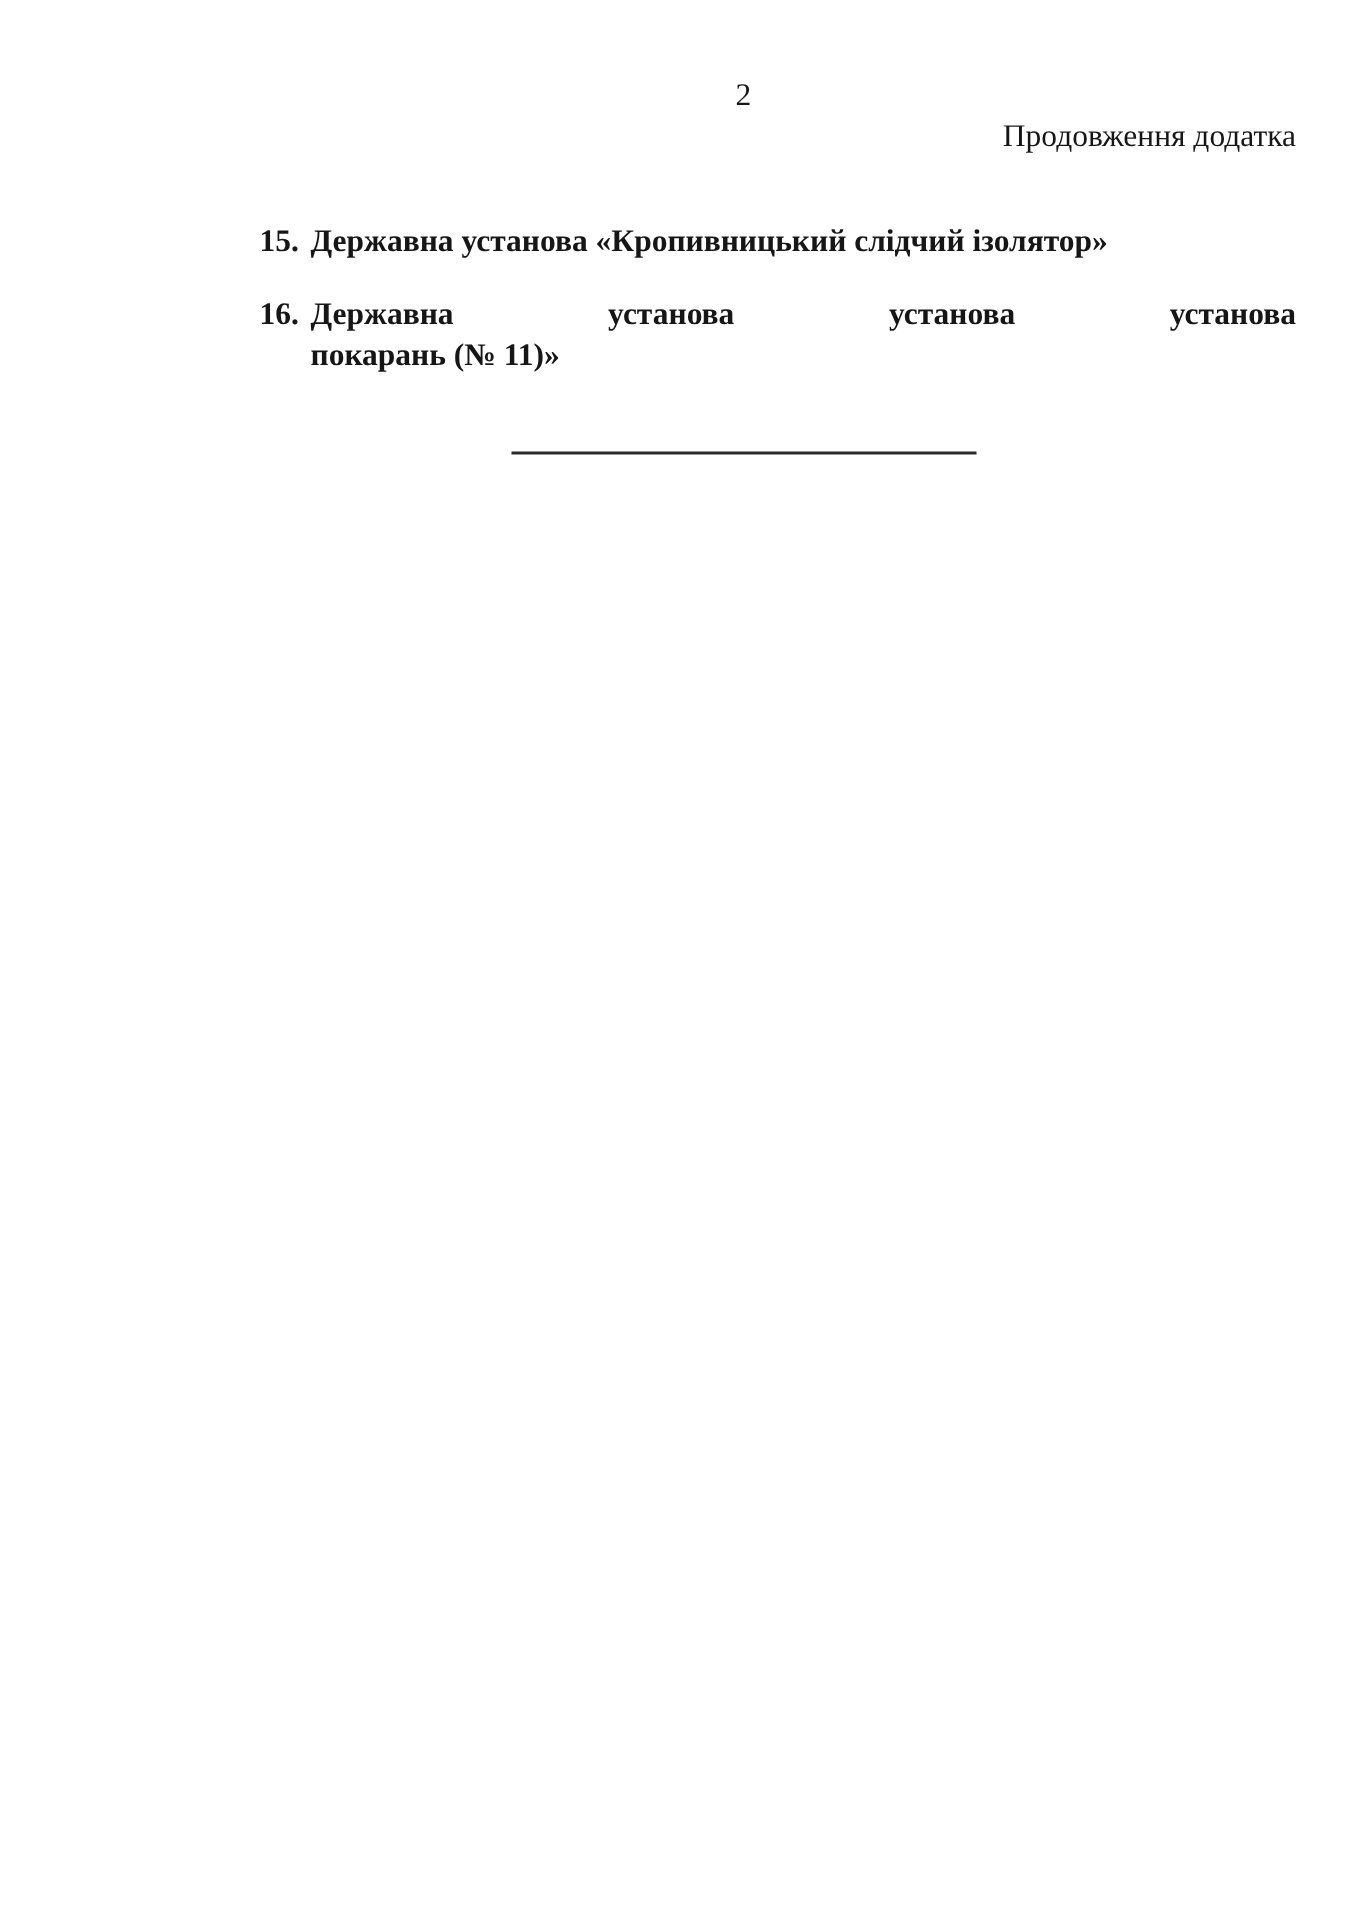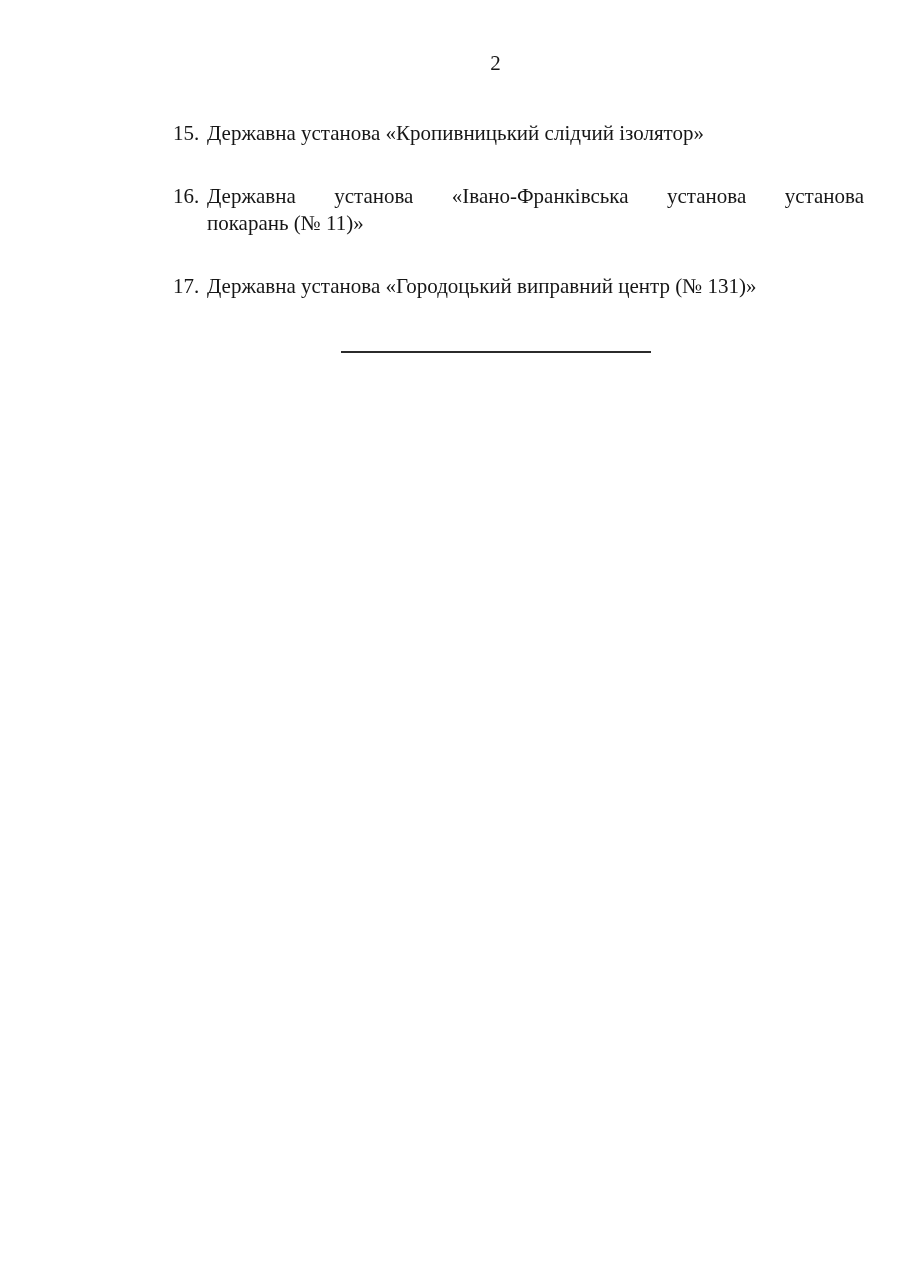--- a/index.html
+++ b/index.html
@@ -33,23 +33,24 @@
     text-align: right;
     line-height: 24px;
   }
   .facility-list {
     margin-top: 45px;
   }
   .item {
     display: flex;
     margin-left: 46px;
     line-height: 27px;
+    font-weight: bold;
   }
   .item + .item {
-    margin-top: 36px;
+    margin-top: 22px;
   }
   .item .num {
     width: 34px;
     flex-shrink: 0;
   }
   .item .body {
     flex: 1 1 auto;
     min-width: 0;
   }
   .justified-line {
@@ -69,46 +70,42 @@
   }
 </style>
 </head>
 <body>
 
 <div class="page">
   <div class="content">
 
     <div class="page-number">2</div>
 
+    <div class="continuation">Продовження додатка</div>
 
     <div class="facility-list">
 
       <div class="item">
         <span class="num">15.</span>
         <span class="body">Державна установа «Кропивницький слідчий ізолятор»</span>
       </div>
 
       <div class="item">
         <span class="num">16.</span>
         <span class="body">
           <span class="justified-line">
             <span>Державна</span>
             <span>установа</span>
-            <span>«Івано-Франківська</span>
             <span>установа</span>
             <span>установа</span>
           </span>
           <span>покарань (№ 11)»</span>
         </span>
       </div>
 
-      <div class="item">
-        <span class="num">17.</span>
-        <span class="body">Державна установа «Городоцький виправний центр (№ 131)»</span>
-      </div>
 
     </div>
 
     <div class="divider-wrap">
       <span class="divider"></span>
     </div>
 
   </div>
 </div>
 

